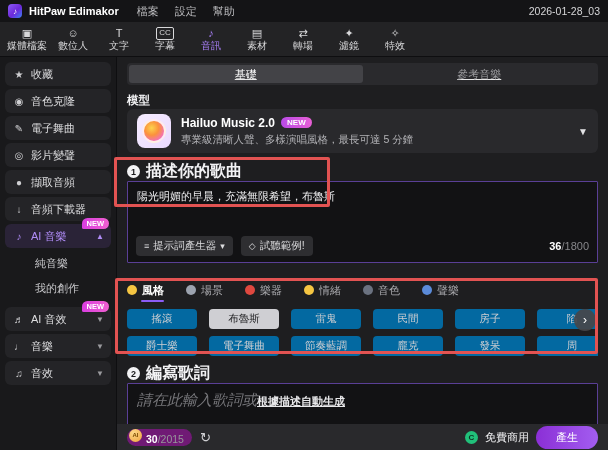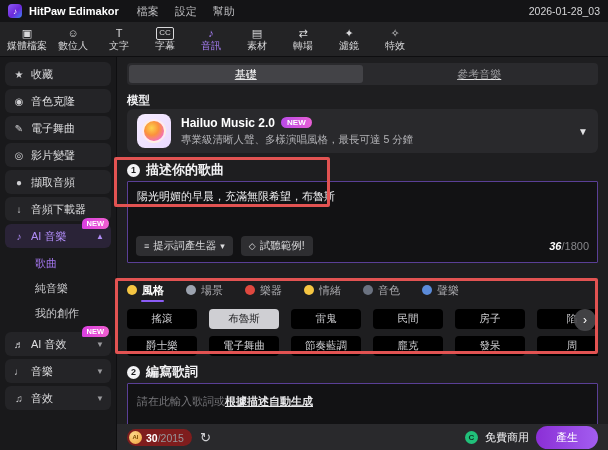--- a/index.html
+++ b/index.html
@@ -47,51 +47,51 @@
   .model-spiral { width:24px; height:24px; border-radius:50%; background:radial-gradient(circle at 38% 35%,#fcd34d,#fb923c 40%,#f472b6 75%,#ec4899); border:2px solid rgba(255,255,255,.85); }
   .model-info { margin-left:10px; }
   .model-title-row { display:flex; align-items:center; gap:6px; }
   .model-name { font-size:12px; font-weight:bold; color:#fff; }
   .model-new { background:linear-gradient(90deg,#b94ae8,#e85fd5); color:#fff; font-size:8px; font-weight:bold; padding:1px 6px; border-radius:8px; }
   .model-desc { font-size:10.5px; color:#b2b2b6; margin-top:3px; }
   .model-chevron { margin-left:auto; font-size:10px; color:#e2e2e4; }
 
   .sec-header { position:absolute; display:flex; align-items:center; gap:6px; }
   .sec-num { width:13px; height:13px; border-radius:50%; background:#f2f2f4; color:#1a1a1c; font-size:9px; font-weight:bold; display:flex; align-items:center; justify-content:center; }
-  .sec-title { font-size:13px; font-weight:bold; color:#f2f2f4; }
+  .sec-title { font-size:16px; font-weight:bold; color:#f2f2f4; }
 
   .ta { position:absolute; left:10px; width:471px; background:#121214; border:1px solid #5a3f96; border-radius:1px; padding:7px 9px; }
   .ta1 { top:124px; height:82px; }
   .ta1 .ta-text { font-size:11px; color:#ededef; }
   .ta-toolrow { position:absolute; left:8px; right:8px; bottom:6px; display:flex; align-items:center; gap:8px; }
   .chipbtn { background:#2e2e31; border:none; border-radius:4px; color:#dcdcde; font-size:10.5px; padding:3px 8px; display:flex; align-items:center; gap:4px; cursor:pointer; font-family:inherit; }
   .chipbtn .ci { font-size:9px; }
   .counter { margin-left:auto; font-size:11px; }
-  .counter .cur { color:#fff; font-weight:bold;font-style:italic; }
+  .counter .cur { color:#fff; font-weight:bold; }
   .counter .max { color:#87878b; }
 
   .tagpanel { position:absolute; left:10px; top:224px; width:471px; }
   .cat-row { display:flex; gap:22px; height:20px; align-items:center; }
   .cat { display:flex; align-items:center; gap:5px; font-size:11px; color:#a8a8ac; cursor:pointer; position:relative; padding-bottom:2px; }
   .cat .cat-ic { width:10px; height:10px; border-radius:50%; display:inline-block; }
   .cat.active { color:#fff; font-weight:bold; }
   .cat.active::after { content:""; position:absolute; left:14px; right:0; bottom:-2px; height:2px; background:#8b5cf6; border-radius:1px; }
   .tagrows { margin-top:8px; overflow:hidden; width:471px; }
   .tagrow { display:flex; gap:12px; margin-bottom:7px; }
-  .tagbtn { flex:0 0 70px; height:20px; background:#000000; border:none; border-radius:4px; color:#cfcfd2; font-size:10.5px; display:flex; align-items:center; justify-content:center; cursor:pointer; font-family:inherit; }
+  .tagbtn { flex:0 0 70px; height:20px; background:#0369a1; border:none; border-radius:4px; color:#cfcfd2; font-size:10.5px; display:flex; align-items:center; justify-content:center; cursor:pointer; font-family:inherit; }
   .tagbtn.sel { background:#cfcfd3; color:#1d1d1f; font-weight:normal; }
   .scroll-arrow { position:absolute; right:12px; top:252px; width:22px; height:22px; border-radius:50%; background:rgba(70,70,74,.92); color:#fff; font-size:12px; display:flex; align-items:center; justify-content:center; cursor:pointer; z-index:5; }
 
   .sec2 { top:306px; left:10px; }
   .ta2 { top:326px; height:60px; }
-  .ph-gray { font-size:11px; color:#77777b; }
+  .ph-gray { font-size:15px; color:#77777b;font-style:italic; }
   .ph-link { font-size:11px; color:#e8e8ea; font-weight:bold; text-decoration:underline; cursor:pointer; }
 
   .footer { position:absolute; left:0; bottom:0; width:491px; height:26px; background:#29292c; display:flex; align-items:center; padding:0 10px; z-index:6; }
-  .credit-pill { background:#7f1d1d; border-radius:9px; height:17px; display:flex; align-items:center; padding:0 8px 0 2px; gap:4px; cursor:pointer; }
+  .credit-pill { background:#701a75; border-radius:9px; height:17px; display:flex; padding:0 8px 0 2px; gap:4px; cursor:pointer; }
   .ai-coin { width:13px; height:13px; border-radius:50%; background:radial-gradient(circle at 35% 30%,#fcd98a,#f0a23c); color:#7a4a00; font-size:6px; font-weight:bold; display:flex; align-items:center; justify-content:center; }
   .credit-cur { font-size:10.5px; font-weight:bold; color:#fff; }
   .credit-max { font-size:10.5px; color:#97979b; }
   .refresh { margin-left:8px; color:#cfcfd2; font-size:13px; cursor:pointer; }
   .foot-right { margin-left:auto; display:flex; align-items:center; gap:7px; }
   .c-icon { width:13px; height:13px; border-radius:50%; background:#21c07a; color:#0c3524; font-size:8px; font-weight:bold; display:flex; align-items:center; justify-content:center; }
   .commercial { font-size:11px; color:#f0f0f2; }
   .gen-btn { background:linear-gradient(90deg,#8b2fd6,#a35df0); border:none; border-radius:12px; color:#fff; font-size:11px; padding:4px 20px; cursor:pointer; font-family:inherit; }
 
   .anno { position:absolute; border:3px solid #e25352; border-radius:2px; z-index:50; pointer-events:none; }
@@ -176,21 +176,20 @@
     <span class="sb-ic">↓</span>
     <span>音頻下載器</span>
   </div>
 
   <div class="sb-btn active">
     <span class="sb-ic">♪</span>
     <span>AI 音樂</span>
     <span class="sb-arrow">▲</span>
     <span class="badge-new">NEW</span>
   </div>
-  <div class="sb-sub active">歌曲</div>
   <div class="sb-sub">純音樂</div>
   <div class="sb-sub">我的創作</div>
 
   <div class="sb-btn" style="margin-top:6px;">
     <span class="sb-ic">♬</span>
     <span>AI 音效</span>
     <span class="sb-arrow">▼</span>
     <span class="badge-new">NEW</span>
   </div>
   <div class="sb-btn">

